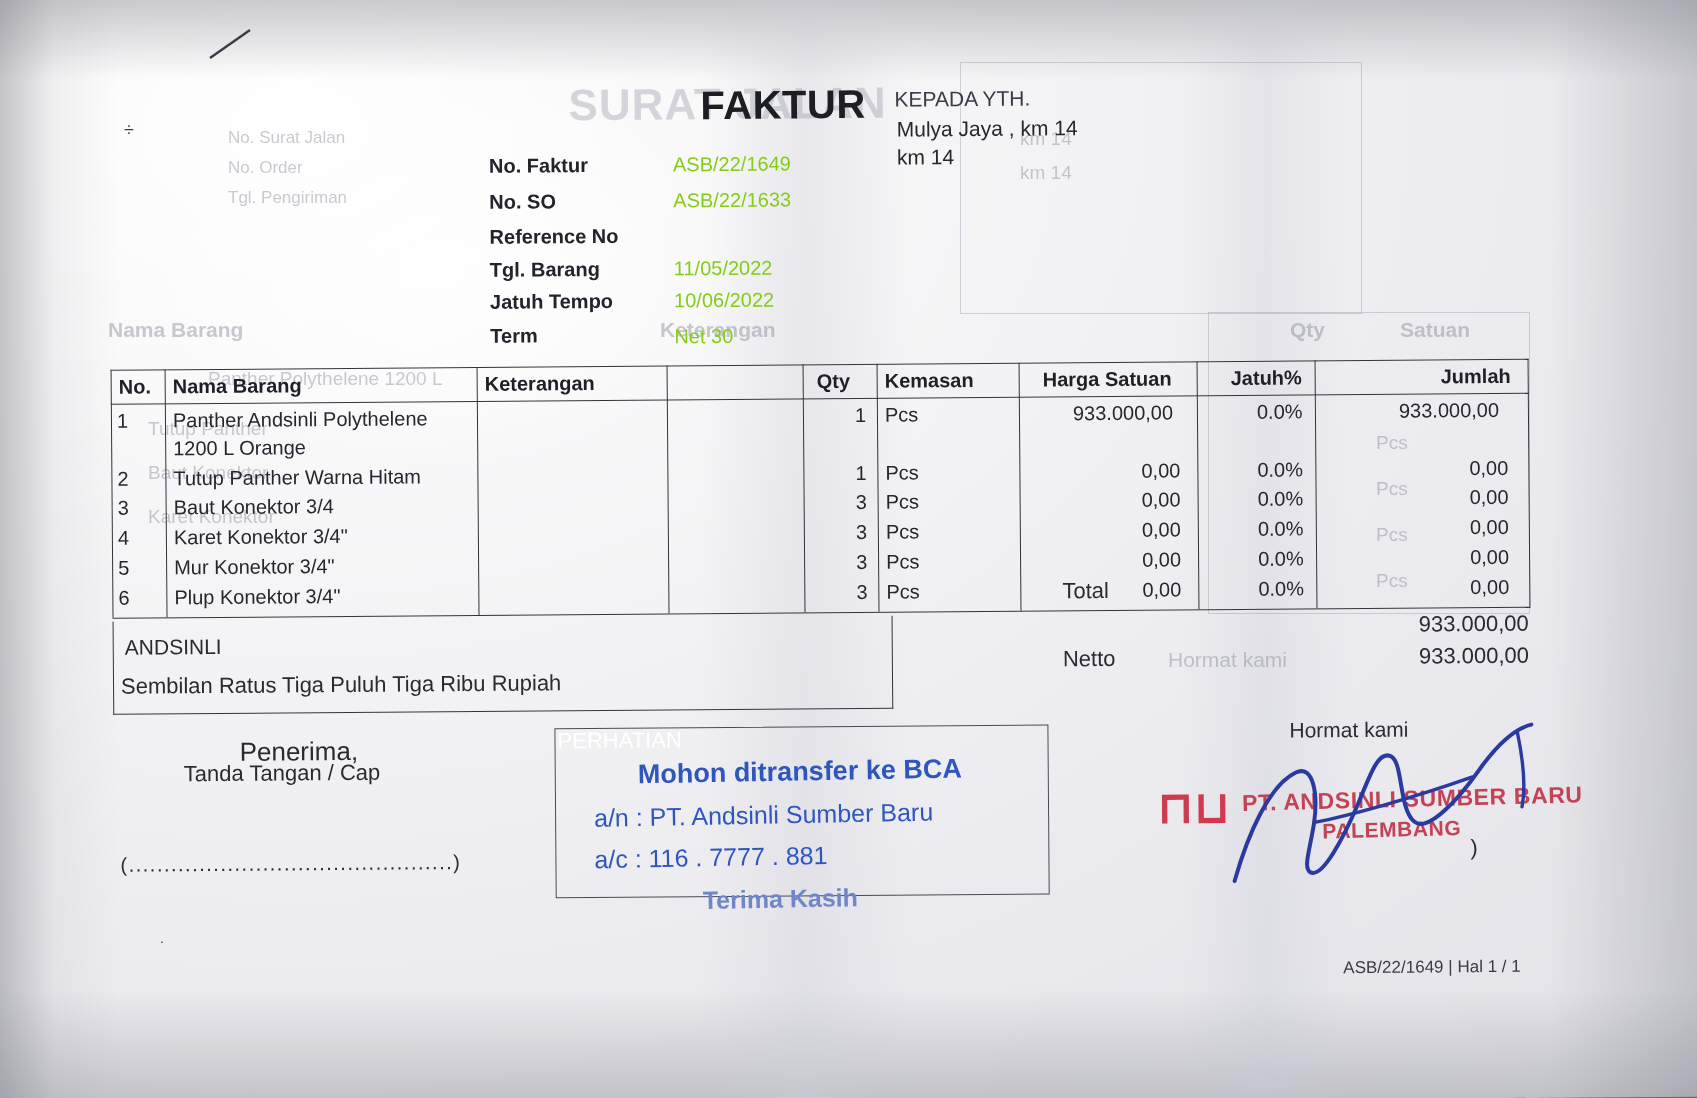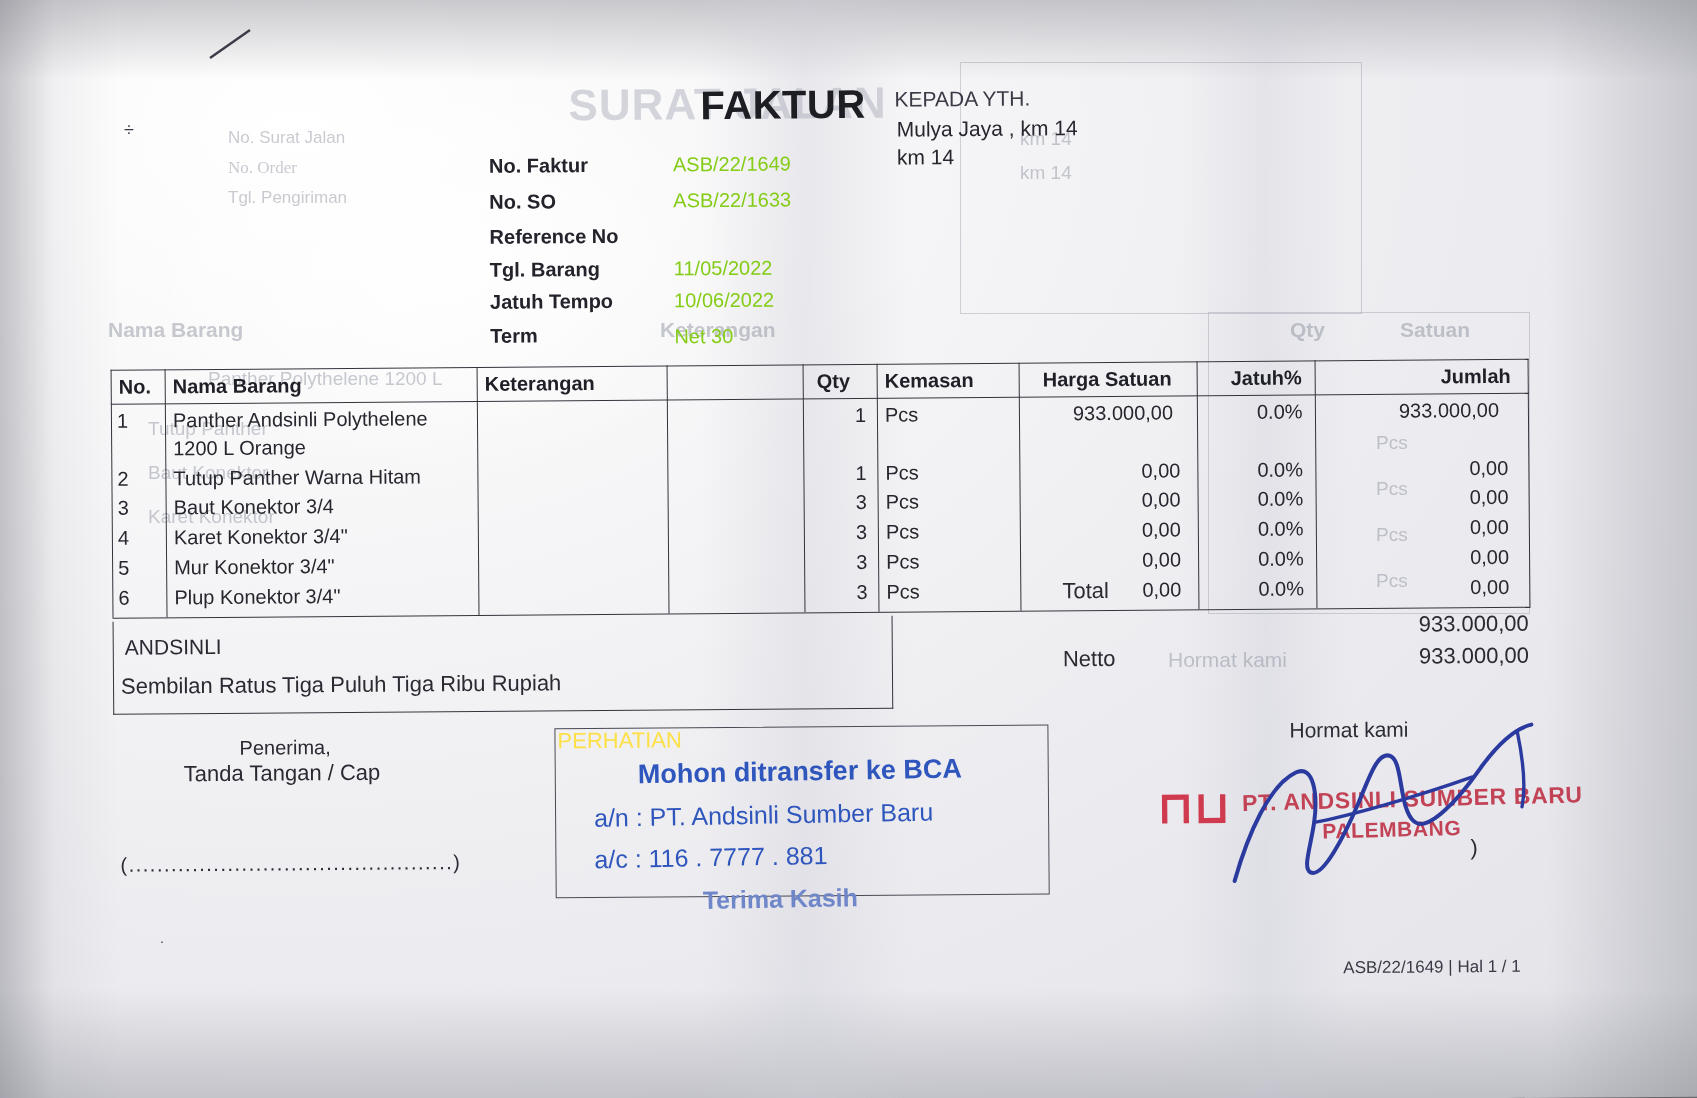--- a/index.html
+++ b/index.html
@@ -189,21 +189,21 @@
   <div class="shade left-dark"></div>
   <div class="shade top-dark"></div>
   <div class="shade bottom-dark"></div>
   <div class="shade right-dark"></div>
   <div class="shade fold1"></div>
   <div class="shade fold2"></div>
 
   <div class="bleed-box" style="left:960px; top:62px; width:400px; height:250px;"></div>
   <div class="bleed-box" style="left:1208px; top:312px; width:320px; height:300px;"></div>
   <div class="bleed" style="left:228px; top:128px; font-size:17px;">No. Surat Jalan</div>
-  <div class="bleed" style="left:228px; top:158px; font-size:17px;font-family:Liberation Serif, serif;">No. Order</div>
+  <div class="bleed" style="left:228px; top:158px; font-size:17px;">No. Order</div>
   <div class="bleed" style="left:228px; top:188px; font-size:17px;">Tgl. Pengiriman</div>
   <div class="bleed" style="left:108px; top:318px; font-size:21px; font-weight:bold;">Nama Barang</div>
   <div class="bleed" style="left:660px; top:318px; font-size:21px; font-weight:bold;">Keterangan</div>
   <div class="bleed" style="left:1290px; top:318px; font-size:21px; font-weight:bold;">Qty</div>
   <div class="bleed" style="left:1400px; top:318px; font-size:21px; font-weight:bold;">Satuan</div>
   <div class="bleed" style="left:208px; top:368px; font-size:19px;">Panther Polythelene 1200 L</div>
   <div class="bleed" style="left:148px; top:418px; font-size:19px;">Tutup Panther</div>
   <div class="bleed" style="left:148px; top:462px; font-size:19px;">Baut Konektor</div>
   <div class="bleed" style="left:148px; top:506px; font-size:19px;">Karet Konektor</div>
   <div class="bleed" style="left:1376px; top:432px; font-size:19px;">Pcs</div>
@@ -326,29 +326,29 @@
 
     <div class="terbilang-box"></div>
     <div class="t" style="left:124px; top:630px; font-size:21px;">ANDSINLI</div>
     <div class="t" style="left:120px; top:668px; font-size:22px;">Sembilan Ratus Tiga Puluh Tiga Ribu Rupiah</div>
 
     <div class="t" style="left:1062px; top:580px; font-size:22px;">Total</div>
     <div class="t" style="left:1418px; top:616px; font-size:22px;">933.000,00</div>
     <div class="t" style="left:1062px; top:648px; font-size:22px;">Netto</div>
     <div class="t" style="left:1418px; top:648px; font-size:22px;">933.000,00</div>
 
-    <div class="t" style="left:238px; top:732px; font-size:20px;">Penerima,</div>
+    <div class="t" style="left:238px; top:732px; font-size:26px;">Penerima,</div>
     <div class="t" style="left:182px; top:756px; font-size:22px;">Tanda Tangan / Cap</div>
     <div class="t dots" style="left:118px; top:848px; font-size:20px;">(..............................................)</div>
 
     <div class="t hormat" style="left:1288px; top:722px;">Hormat kami</div>
     <div class="t" style="left:1468px; top:840px; font-size:22px;">)</div>
 
     <div class="perhatian-box"></div>
-    <div class="t" style="left:556px; top:726px; font-size:22px; color:#fde047;">PERHATIAN</div>
+    <div class="t" style="left:556px; top:726px; font-size:22px; color:#ffffff;">PERHATIAN</div>
     <div class="stamp stamp-blue" style="left:636px; top:756px; font-size:27px;">Mohon ditransfer ke BCA</div>
     <div class="stamp stamp-blue" style="left:592px; top:800px; font-size:25px; font-weight:normal;">a/n : PT. Andsinli Sumber Baru</div>
     <div class="stamp stamp-blue" style="left:592px; top:842px; font-size:25px; font-weight:normal;">a/c : 116 . 7777 . 881</div>
     <div class="stamp stamp-faded" style="left:700px; top:884px; font-size:25px;">Terima Kasih</div>
 
     <div class="logo-mark">⊓⊔</div>
     <div class="sig-stamp">PT. ANDSINLI SUMBER BARU</div>
     <div class="sig-stamp" style="left:1320px; top:822px; font-size:21px;">PALEMBANG</div>
 
     <svg style="position:absolute; left:1216px; top:716px; width:330px; height:180px;" viewBox="0 0 330 180">

